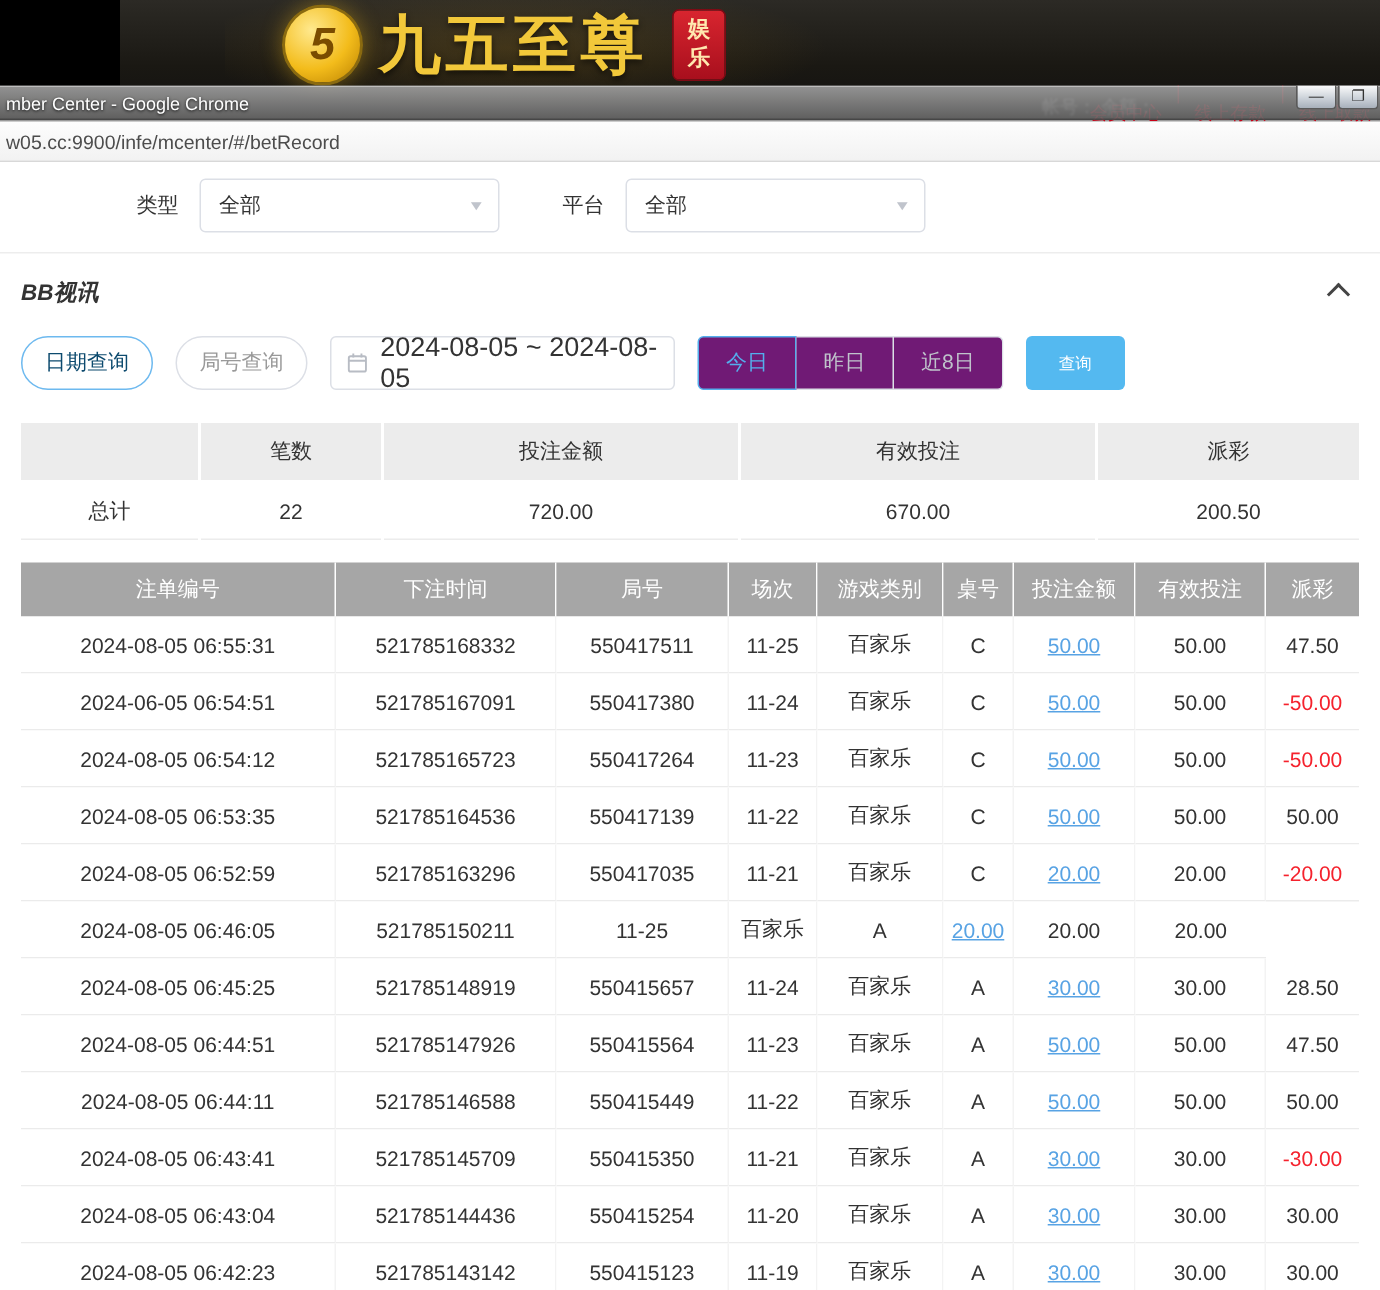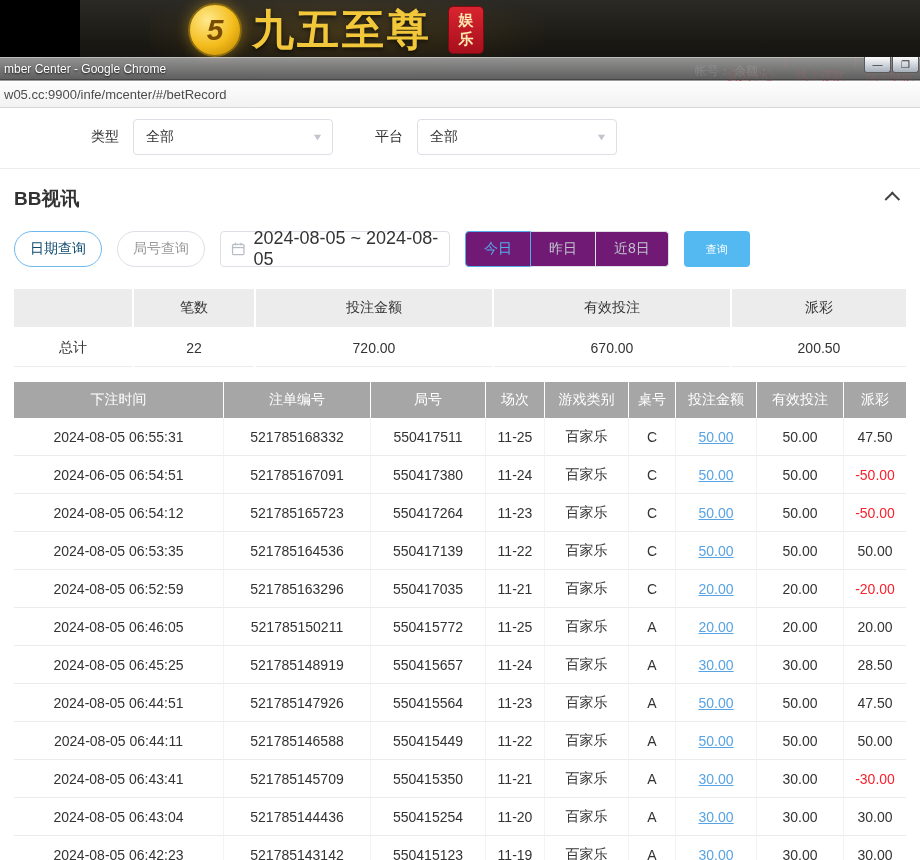--- a/index.html
+++ b/index.html
@@ -80,21 +80,21 @@
     border:1px solid #dcdfe6; border-radius:4px;
     display:flex; align-items:center; justify-content:space-between; padding:0 10px 0 12px;
   }
   .caret { font-size:9px; color:#c0c4cc; transform:scaleX(1.35); }
   .lbl-platform { margin-left:42px; }
   .divider { height:1px; background:#ededed; }
 
   
   .panel { padding:0 14px; }
   .panel-head { display:flex; align-items:center; justify-content:space-between; padding:17px 2px 19px 0; }
-  .panel-head h2 { margin:0; font-size:19px; font-weight:bold; color:#333; }
+  .panel-head h2 { margin:0; font-size:15px; font-weight:bold; color:#333;font-style:italic; }
   .chev-wrap { width:22px; height:16px; cursor:pointer; display:flex; justify-content:center; margin-right:4px; }
   .chev-up { width:11px; height:11px; border-top:2px solid #444; border-right:2px solid #444; transform:rotate(-45deg) translateY(4px); }
 
   
   .toolbar { display:flex; align-items:center; gap:15px; }
   .pill {
     height:36px; padding:0 15px; background:#fff; cursor:pointer;
     border:1px solid #dcdfe6; border-radius:18px; color:#999; font-size:14px;
   }
   .pill.active { border-color:#6db9ef; color:#0c4a6e;font-family:Liberation Mono, monospace; }
@@ -231,22 +231,22 @@
       <div class="s-cell s-head">派彩</div>
       <div class="s-cell s-data">总计</div>
       <div class="s-cell s-data">22</div>
       <div class="s-cell s-data">720.00</div>
       <div class="s-cell s-data">670.00</div>
       <div class="s-cell s-data">200.50</div>
     </div>
 
     <div class="bet-table">
       <div class="thead">
+        <div class="th">注单编号</div>
         <div class="th">下注时间</div>
-        <div class="th">注单编号</div>
         <div class="th">局号</div>
         <div class="th">场次</div>
         <div class="th">游戏类别</div>
         <div class="th">桌号</div>
         <div class="th">投注金额</div>
         <div class="th">有效投注</div>
         <div class="th">派彩</div>
       </div>
       <div class="tbody">
           <div class="trow">
@@ -300,21 +300,20 @@
             <div class="td">11-21</div>
             <div class="td">百家乐</div>
             <div class="td">C</div>
             <div class="td link">20.00</div>
             <div class="td">20.00</div>
             <div class="td neg">-20.00</div>
           </div>
           <div class="trow">
             <div class="td">2024-08-05 06:46:05</div>
             <div class="td">521785150211</div>
-            <div class="td">550415772</div>
             <div class="td">11-25</div>
             <div class="td">百家乐</div>
             <div class="td">A</div>
             <div class="td link">20.00</div>
             <div class="td">20.00</div>
             <div class="td">20.00</div>
           </div>
           <div class="trow">
             <div class="td">2024-08-05 06:45:25</div>
             <div class="td">521785148919</div>

